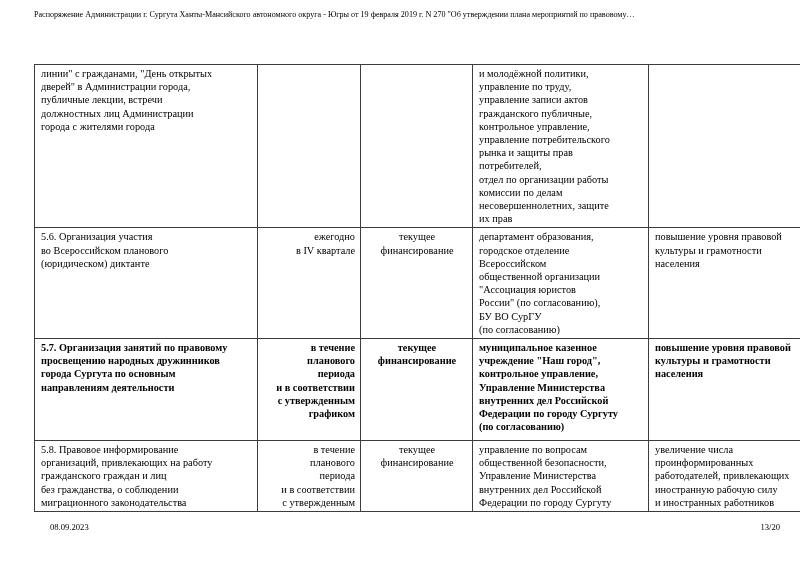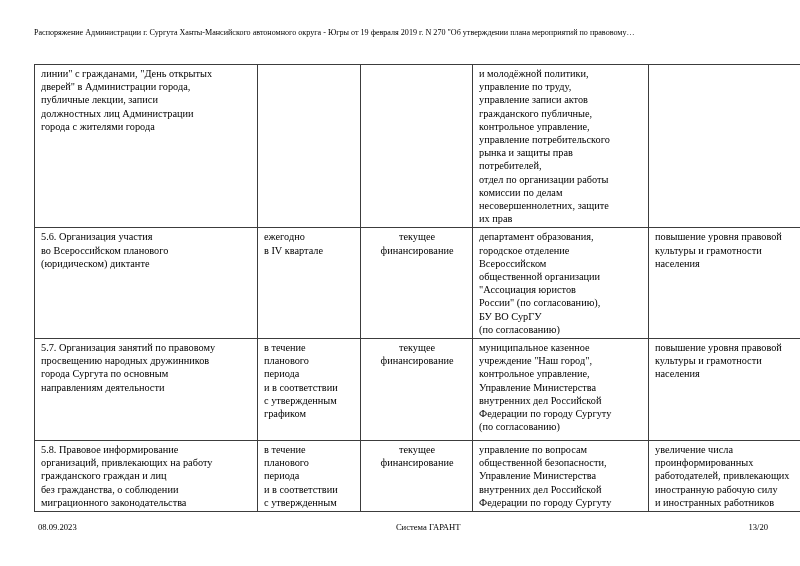--- a/index.html
+++ b/index.html
@@ -14,21 +14,21 @@
     position: relative;
     font-family: "Liberation Serif", "DejaVu Serif", serif;
     color: #000000;
     overflow: hidden;
   }
 
   
   .doc-header {
     position: absolute;
     left: 34px;
-    top: 27px;
+    top: 9px;
     width: 730px;
     font-size: 8.1px;
     line-height: 11px;
     white-space: nowrap;
     overflow: hidden;
     text-overflow: clip;
     color: #000;
   }
 
   
@@ -41,40 +41,40 @@
     table-layout: fixed;
   }
   .doc-table td {
     border: 1px solid #3c3c3c;
     vertical-align: top;
     padding: 2px 5px 2px 6px;
     font-size: 10.3px;
     line-height: 13.2px;
   }
   .col-1 { width: 211px; }
-  .col-2 { width: 91px;  text-align: left; }
+  .col-2 { width: 91px;  text-align: right; }
   .col-3 { width: 100px; text-align: center; }
   .col-4 { width: 164px; margin-left: 27px; }
   .col-5 { width: 162px; }
 
   .cell-line { display: block; white-space: nowrap; }
 
   
   tr.row-cont   td { height: 158px; }
   tr.row-56     td { height: 104px; }
-  tr.row-57     td { height: 97px;  }
+  tr.row-57     td { height: 97px; font-weight: bold;  }
   tr.row-58     td { height: 61px;  }
 
   
   .clip-wrap { overflow: hidden; }
 
   
   .doc-footer {
     position: absolute;
-    left: 38px;
+    left: 50px;
     top: 521px;
     width: 730px;
     font-size: 8.6px;
     line-height: 12px;
     display: flex;
     justify-content: space-between;
     align-items: baseline;
   }
   .doc-footer .f-center { flex: 1; text-align: center; }
   .doc-footer .f-right  { text-align: left; }
@@ -85,21 +85,21 @@
 
 <div class="doc-header">Распоряжение Администрации г. Сургута Ханты-Мансийского автономного округа - Югры от 19 февраля 2019 г. N 270 "Об утверждении плана мероприятий по правовому…</div>
 
 <table class="doc-table">
   <tbody>
 
     <tr class="row-cont">
       <td class="col-1">
         <span class="cell-line">линии" с гражданами, "День открытых</span>
         <span class="cell-line">дверей" в Администрации города,</span>
-        <span class="cell-line">публичные лекции, записи</span>
+        <span class="cell-line">публичные лекции, встречи</span>
         <span class="cell-line">должностных лиц Администрации</span>
         <span class="cell-line">города с жителями города</span>
       </td>
       <td class="col-2"></td>
       <td class="col-3"></td>
       <td class="col-4">
         <span class="cell-line">и молодёжной политики,</span>
         <span class="cell-line">управление по труду,</span>
         <span class="cell-line">управление записи актов</span>
         <span class="cell-line">гражданского публичные,</span>
@@ -214,15 +214,14 @@
         <span class="cell-line">иностранную рабочую силу</span>
         <span class="cell-line">и иностранных работников</span>
       </td>
     </tr>
 
   </tbody>
 </table>
 
 <div class="doc-footer">
   <span class="f-left">08.09.2023</span>
-  <span class="f-center">Система ГАРАНТ</span>
   <span class="f-right">13/20</span>
 </div>
 
 </body></html>

